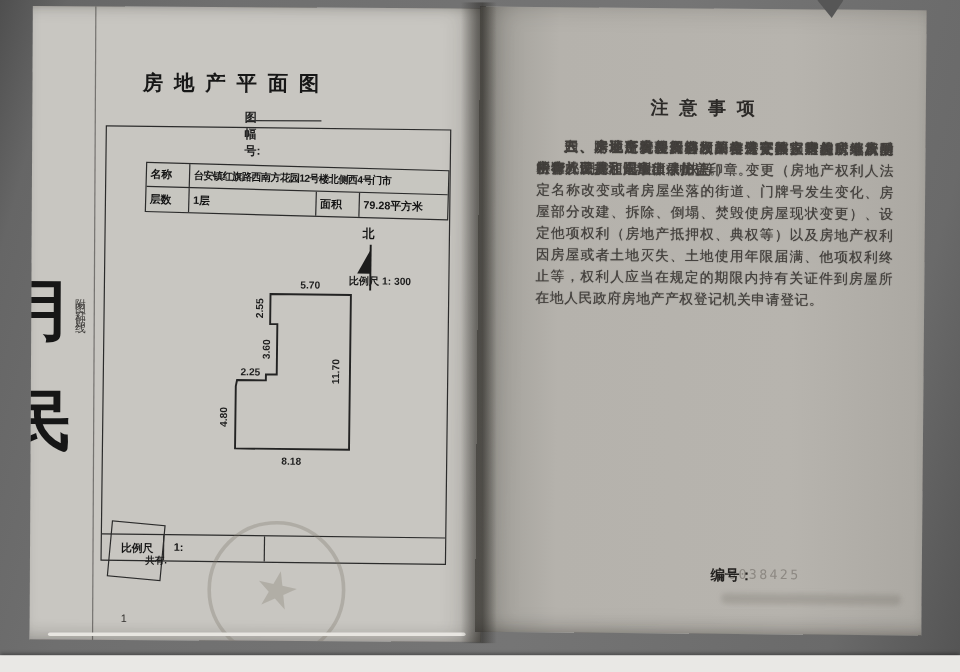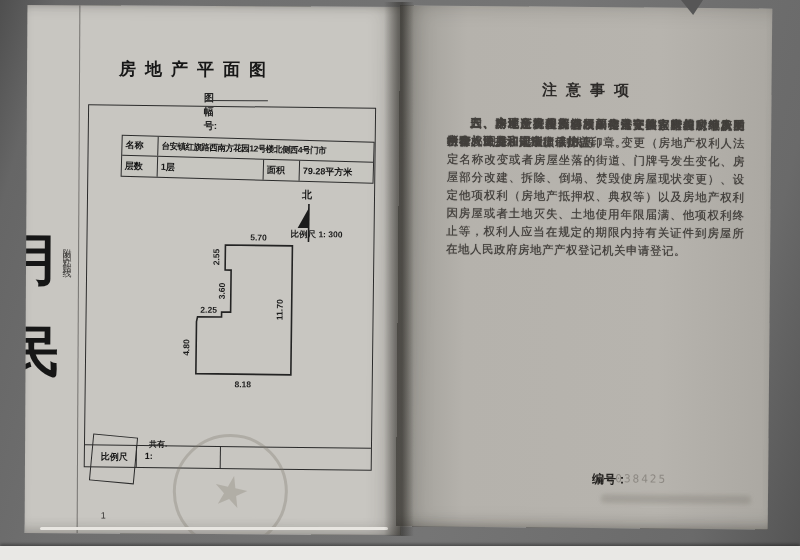--- a/index.html
+++ b/index.html
@@ -41,21 +41,21 @@
   .plan-svg polygon{fill:none;stroke:#232323;stroke-width:1.6;}
   .plan-svg text{font-family:"Liberation Sans",sans-serif;font-size:8.5px;fill:#1e1e1e;font-weight:bold;}
 
   .scale-row{left:0;right:0;bottom:0;height:22px;border-top:1.5px solid #2b2b2b;display:flex;font-size:9px;font-weight:bold;color:#141414;}
   .sr-cell{position:relative;border-right:1px solid #2b2b2b;padding:5px 0 0 8px;}
   .sr-c1{width:52px;text-align:center;}
   .sr-c2{width:84px;}
   .sr-rest{position:relative;flex:1;border-right:none;}
 
   .shared-box{left:66px;top:430px;width:45px;height:47px;border:1.5px solid #2b2b2b;transform:rotate(5deg);}
-  .shared-label{left:96px;top:433px;font-size:8px;font-weight:bold;color:#1a1a1a;margin-left:28px;}
+  .shared-label{left:96px;top:456px;font-size:8px;font-weight:bold;color:#1a1a1a;}
   .stamp{left:148px;top:428px;width:115px;height:115px;border-radius:50%;border:3px solid rgba(125,118,106,.32);
     display:flex;align-items:center;justify-content:center;}
   .stamp-star{position:static;font-size:42px;color:rgba(125,118,106,.30);transform:rotate(12deg);}
   .page-no{left:76px;top:505px;font-size:9px;color:#33312f;}
 
   
   .page-right{left:398px;top:7px;width:372px;height:521px;transform:rotate(.5deg);overflow:hidden;z-index:1;
     background:linear-gradient(to right,#9e9c96,#b5b2ac 18%,#b7b4ae 70%,#aba8a2);
     box-shadow:inset 16px 0 26px -10px rgba(25,23,20,.5), inset 0 -8px 14px -8px rgba(25,23,20,.3);}
   .rp-title{left:0;right:0;top:74px;text-align:center;font-size:15px;font-weight:bold;letter-spacing:9px;text-indent:9px;color:#2c2a28;}

